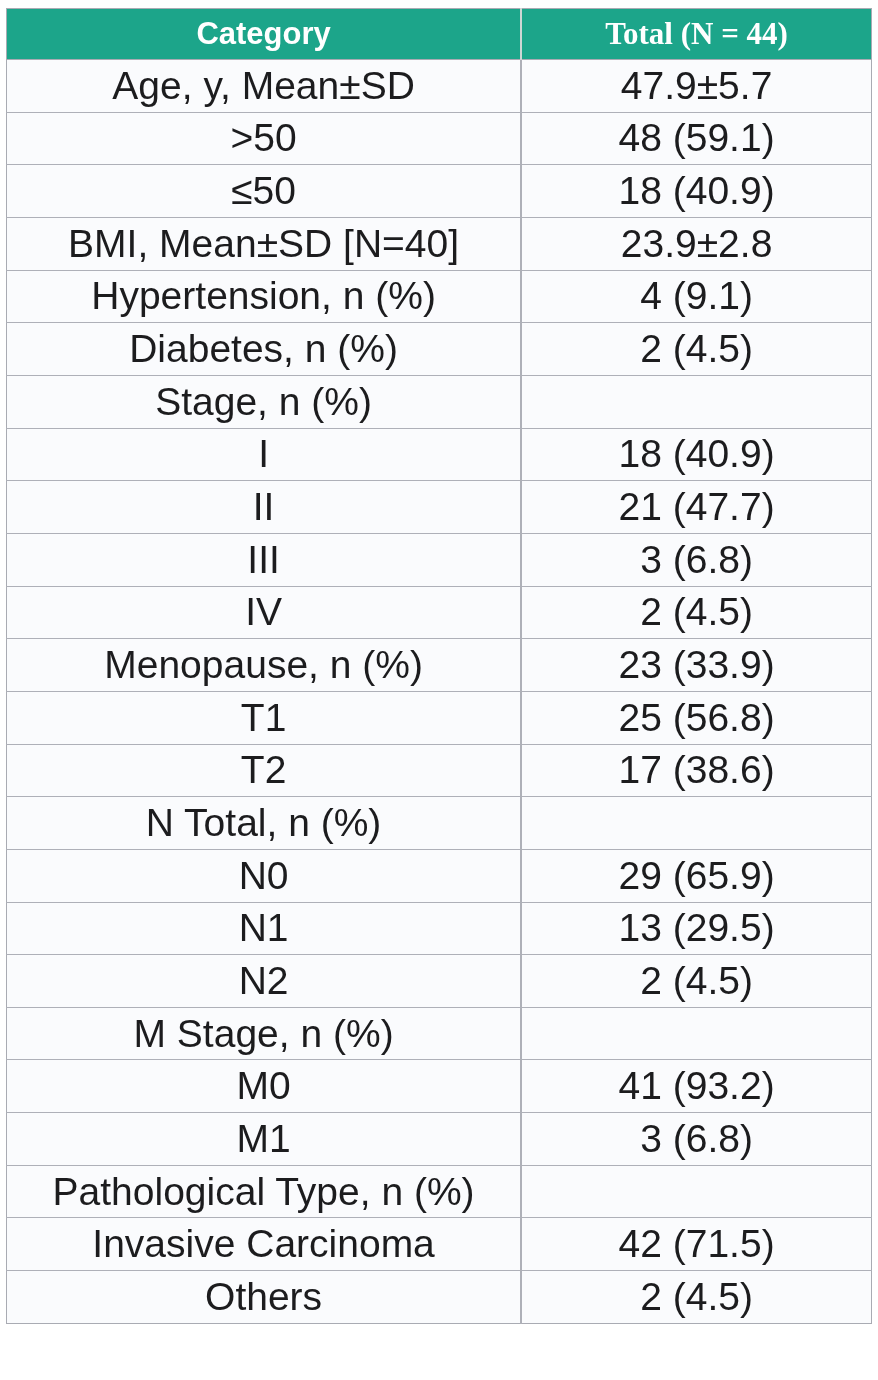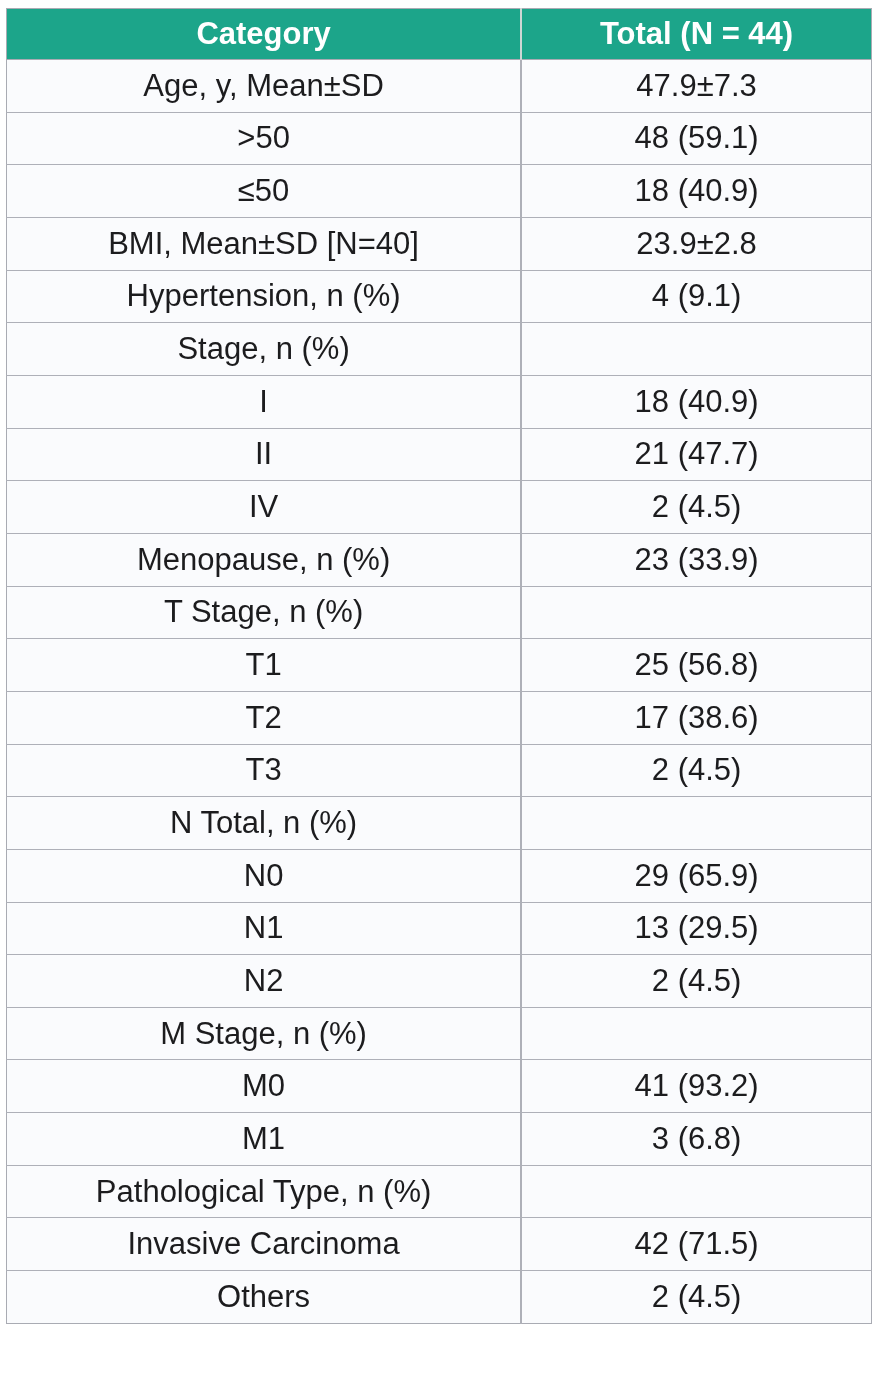--- a/index.html
+++ b/index.html
@@ -32,26 +32,27 @@
     font-weight: bold;
     font-size: 31px;
     height: 50px;
     text-align: center;
     vertical-align: middle;
     border-bottom: 1px solid #a9abb3;
     padding: 0;
   }
   table.char-table th + th {
     border-left: 2px solid #cdd7d4;
+    font-family: Liberation Serif, serif;
   }
 
   table.char-table td {
     background: #fafbfd;
     color: #1c1c1e;
-    font-size: 31px;
+    font-size: 39px;
     height: 46px;
     text-align: center;
     vertical-align: middle;
     border-top: 1px solid #aeb0b8;
     padding: 0 4px;
     overflow: hidden;
     white-space: nowrap;
   }
   table.char-table td + td {
     border-left: 2px solid #aeb0b8;
@@ -68,73 +69,73 @@
     </colgroup>
     <thead>
       <tr>
         <th>Category</th>
         <th>Total (N = 44)</th>
       </tr>
     </thead>
     <tbody id="rows">
         <tr>
           <td>Age, y, Mean±SD</td>
-          <td>47.9±7.3</td>
+          <td>47.9±5.7</td>
         </tr>
         <tr>
           <td>&gt;50</td>
           <td>48 (59.1)</td>
         </tr>
         <tr>
           <td>≤50</td>
           <td>18 (40.9)</td>
         </tr>
         <tr>
           <td>BMI, Mean±SD [N=40]</td>
           <td>23.9±2.8</td>
         </tr>
         <tr>
           <td>Hypertension, n (%)</td>
           <td>4 (9.1)</td>
         </tr>
         <tr>
+          <td>Diabetes, n (%)</td>
+          <td>2 (4.5)</td>
+        </tr>
+        <tr>
           <td>Stage, n (%)</td>
           <td></td>
         </tr>
         <tr>
           <td>I</td>
           <td>18 (40.9)</td>
         </tr>
         <tr>
           <td>II</td>
           <td>21 (47.7)</td>
         </tr>
         <tr>
+          <td>III</td>
+          <td>3 (6.8)</td>
+        </tr>
+        <tr>
           <td>IV</td>
           <td>2 (4.5)</td>
         </tr>
         <tr>
           <td>Menopause, n (%)</td>
           <td>23 (33.9)</td>
         </tr>
         <tr>
-          <td>T Stage, n (%)</td>
-          <td></td>
-        </tr>
-        <tr>
           <td>T1</td>
           <td>25 (56.8)</td>
         </tr>
         <tr>
           <td>T2</td>
           <td>17 (38.6)</td>
-        </tr>
-        <tr>
-          <td>T3</td>
-          <td>2 (4.5)</td>
         </tr>
         <tr>
           <td>N Total, n (%)</td>
           <td></td>
         </tr>
         <tr>
           <td>N0</td>
           <td>29 (65.9)</td>
         </tr>
         <tr>

